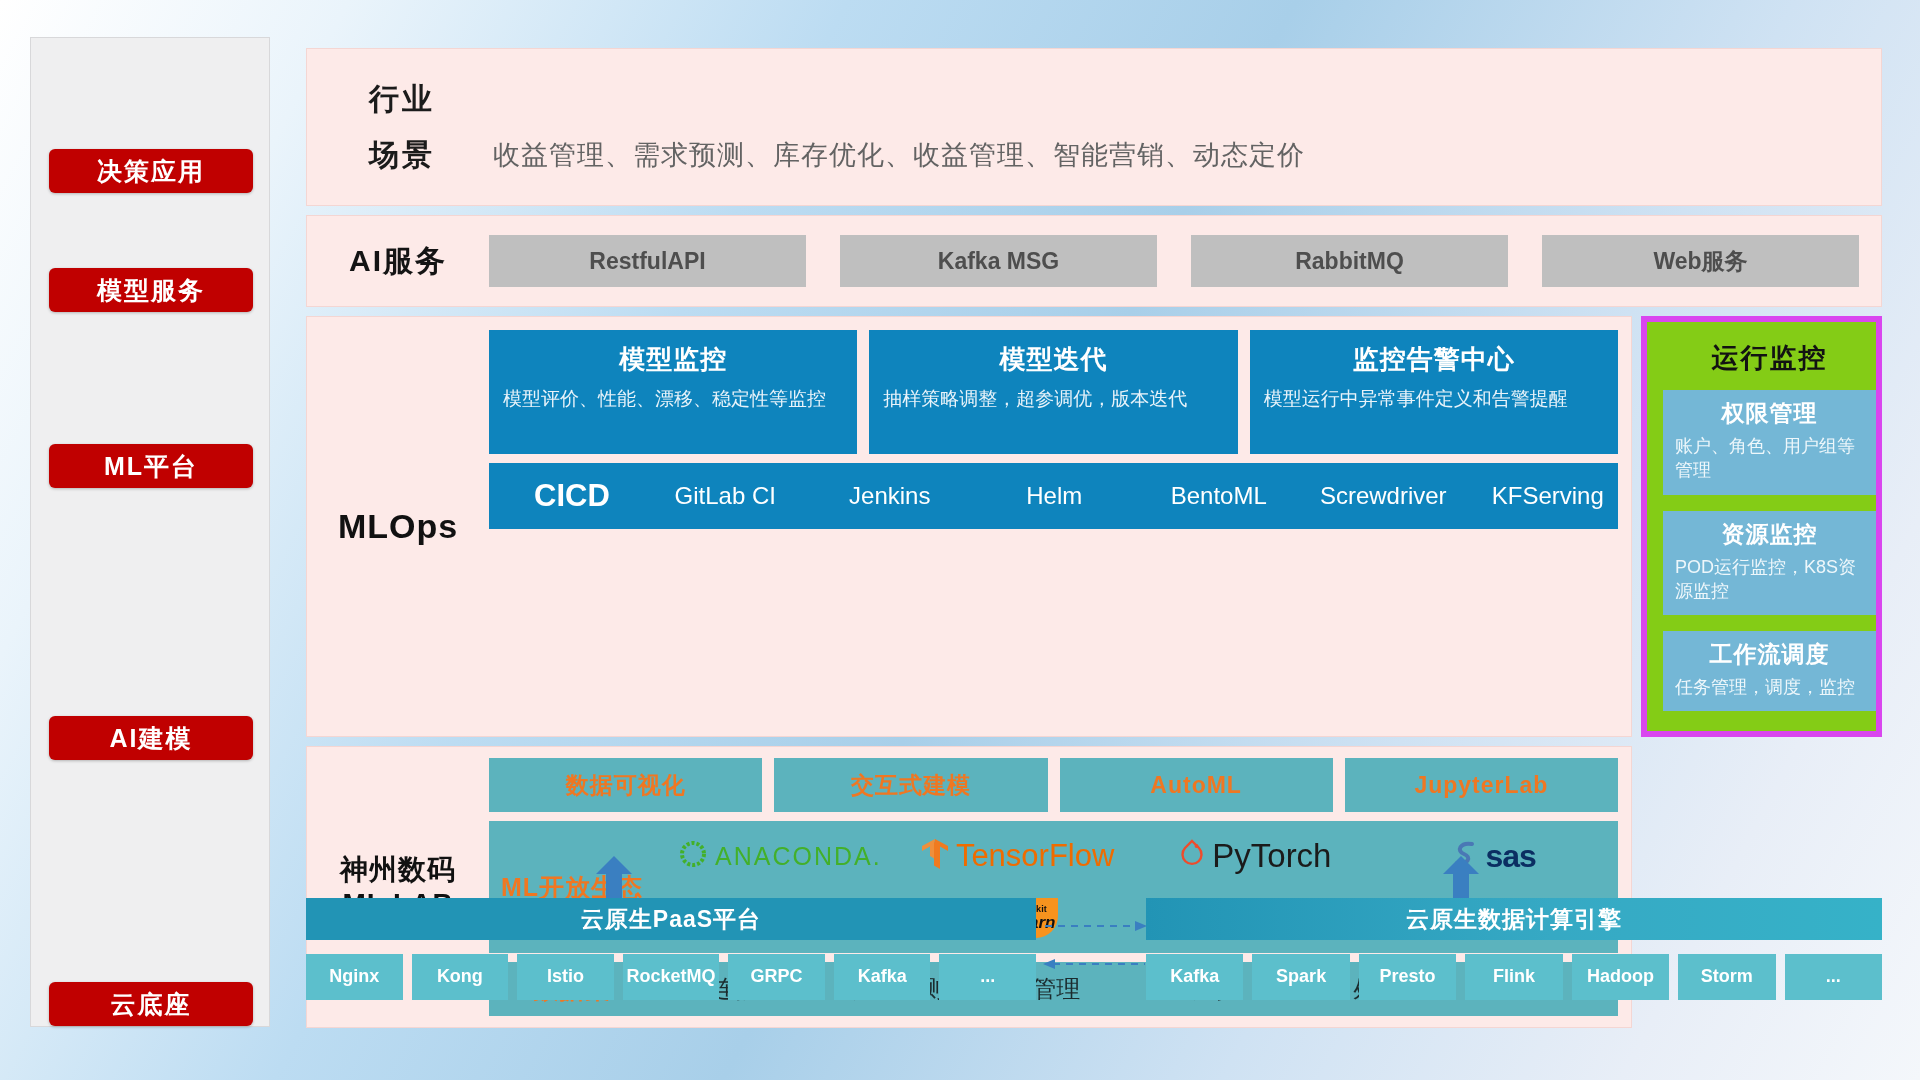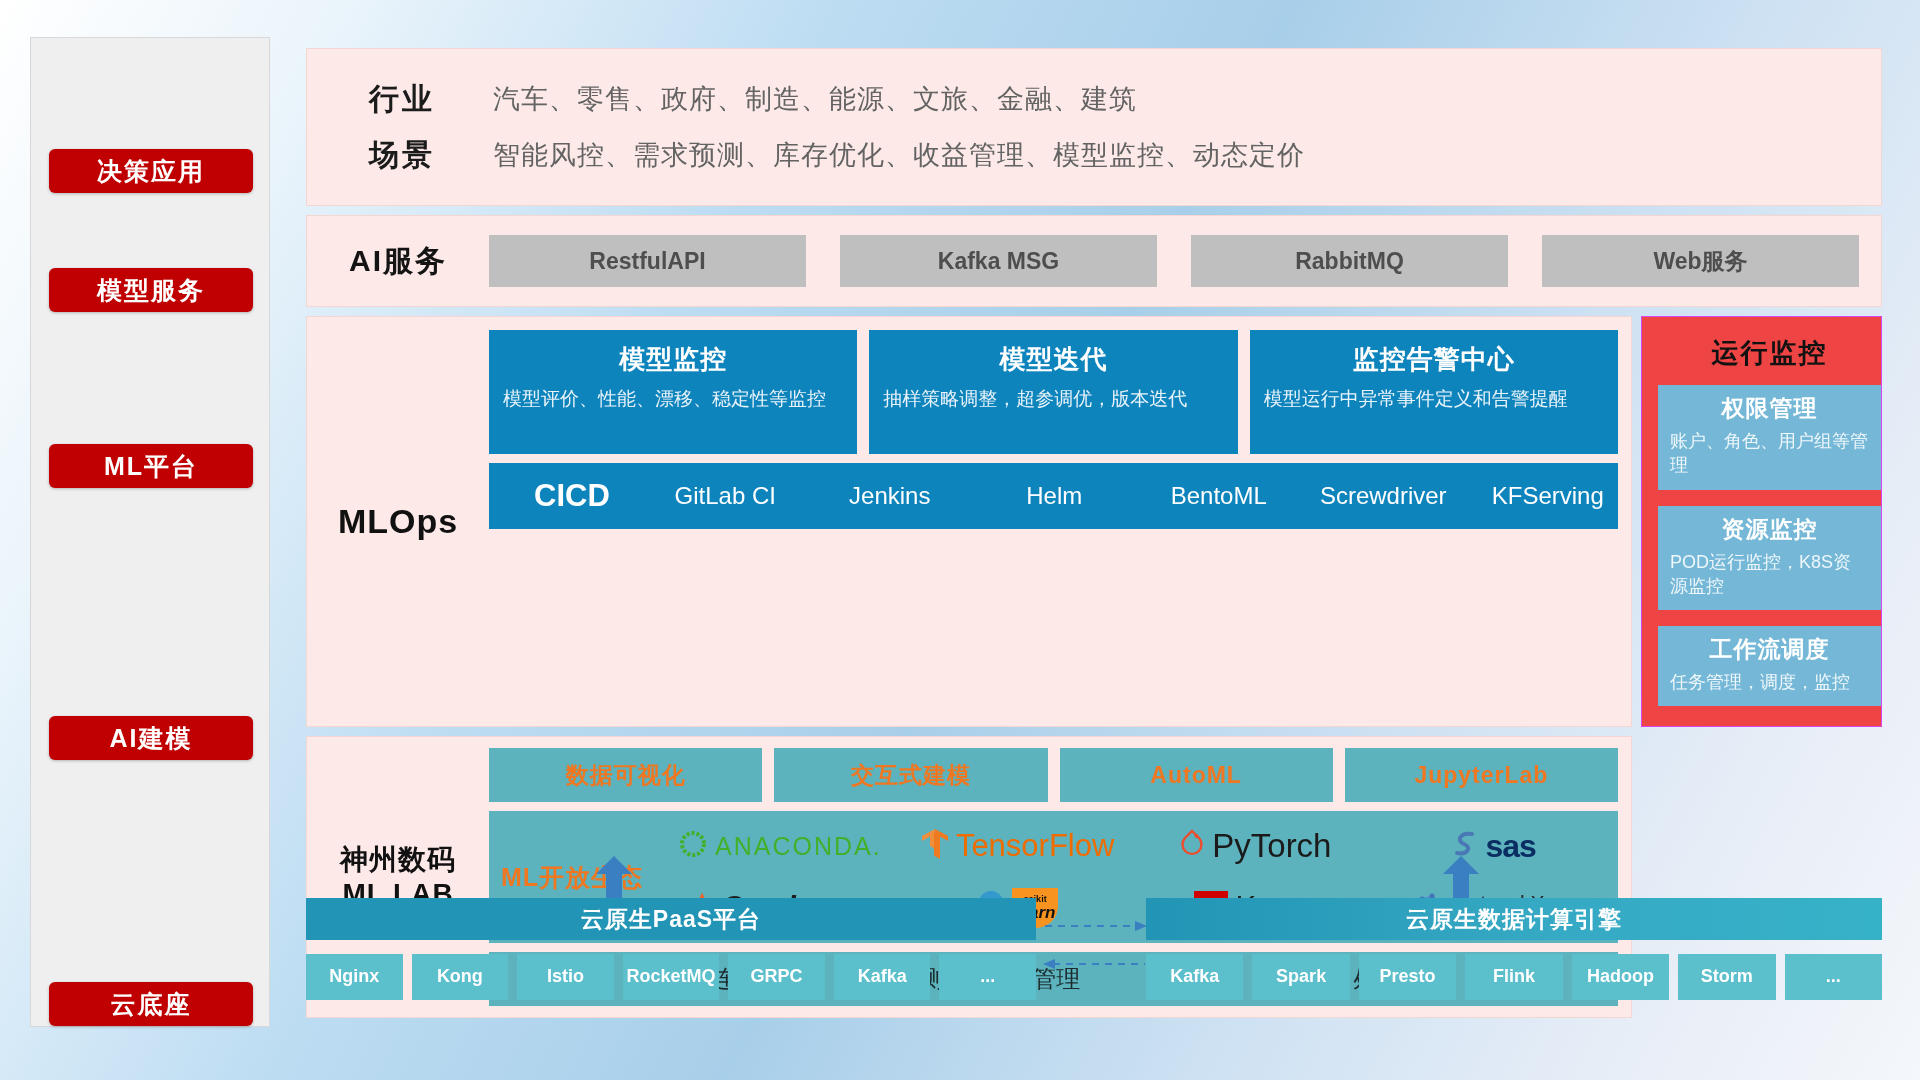--- a/index.html
+++ b/index.html
@@ -148,22 +148,22 @@
     overflow: visible;
     white-space: normal;
     word-break: break-all;
     max-height: 27px;
     padding: 0 4px;
   }
 
   
   #band-monitor {
     flex: 1;
-    background: #ef4444;
-    border: 1px solid #d946ef;
+    background: #84cc16;
+    border: 6px solid #d946ef;
     padding: 12px 0 14px 16px;
     display: flex; flex-direction: column;
   }
   #monitor-title {
     text-align: center;
     font-size: 27px; font-weight: bold; color: #121212;
     letter-spacing: 2px;
     margin: 6px 0 14px 0;
   }
   .monitor-card {
@@ -343,25 +343,24 @@
     <div class="rail-chip" id="chip-4">
       <span>云底座</span>
     </div>
   </div>
 
   <div id="main-col">
 
     <div class="band" id="band-industry">
       <div class="kv-row">
         <div class="kv-key">行业</div>
-        <div class="kv-val">汽车、零售、政府、制造、能源、文旅、金融、建筑</div>
       </div>
       <div class="kv-row">
         <div class="kv-key">场景</div>
-        <div class="kv-val">智能风控、需求预测、库存优化、收益管理、模型监控、动态定价</div>
+        <div class="kv-val">收益管理、需求预测、库存优化、收益管理、智能营销、动态定价</div>
       </div>
     </div>
 
     <div class="band" id="band-aisvc">
       <div id="aisvc-label">AI服务</div>
       <div id="aisvc-items">
         <div class="aisvc-chip">
           <span>RestfulAPI</span>
         </div>
         <div class="aisvc-chip">

